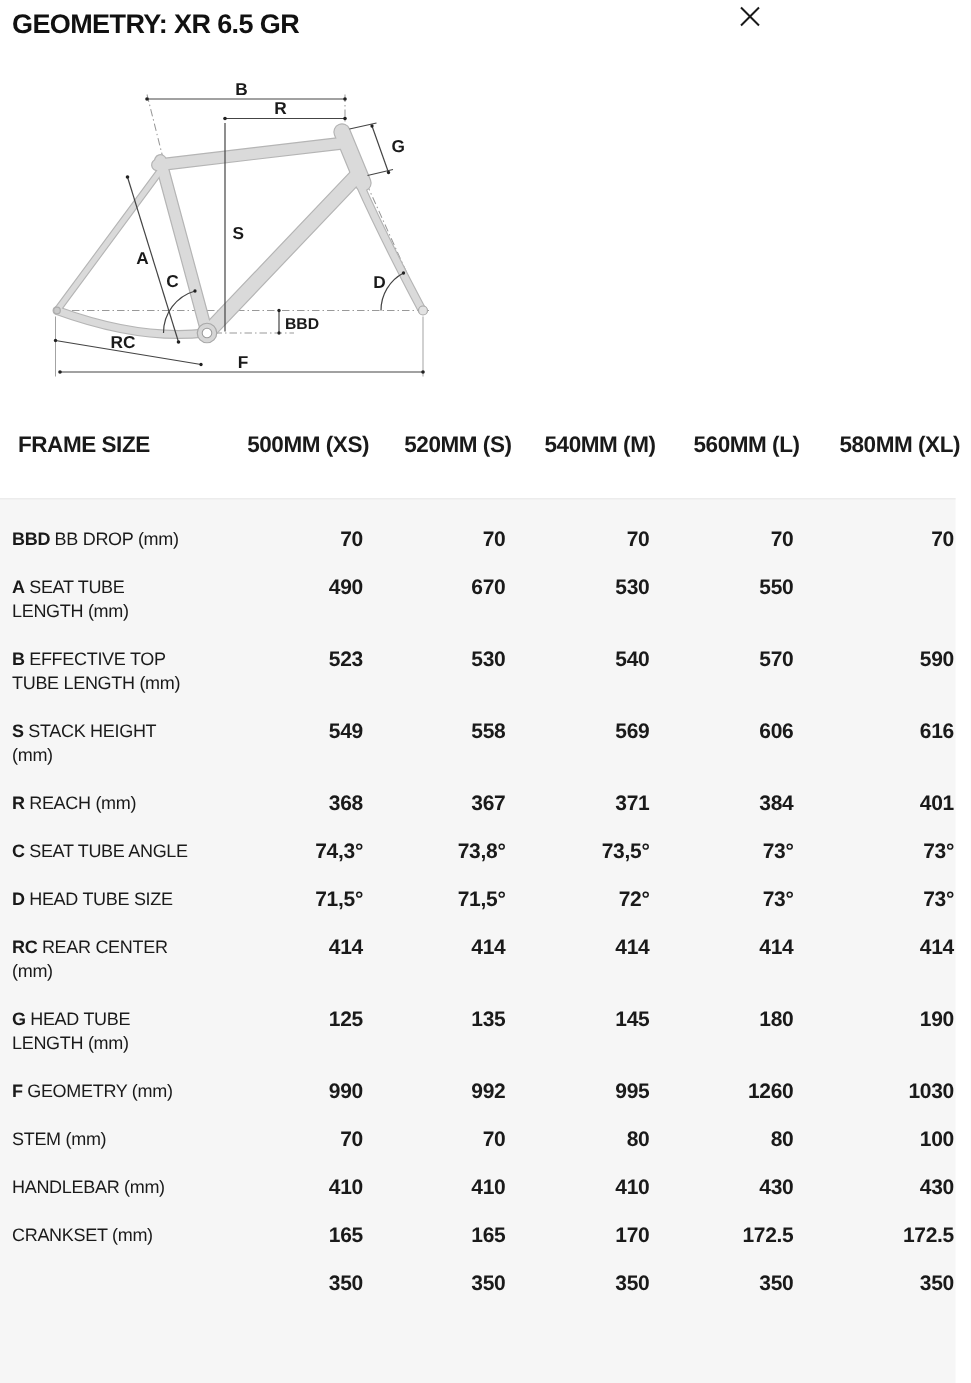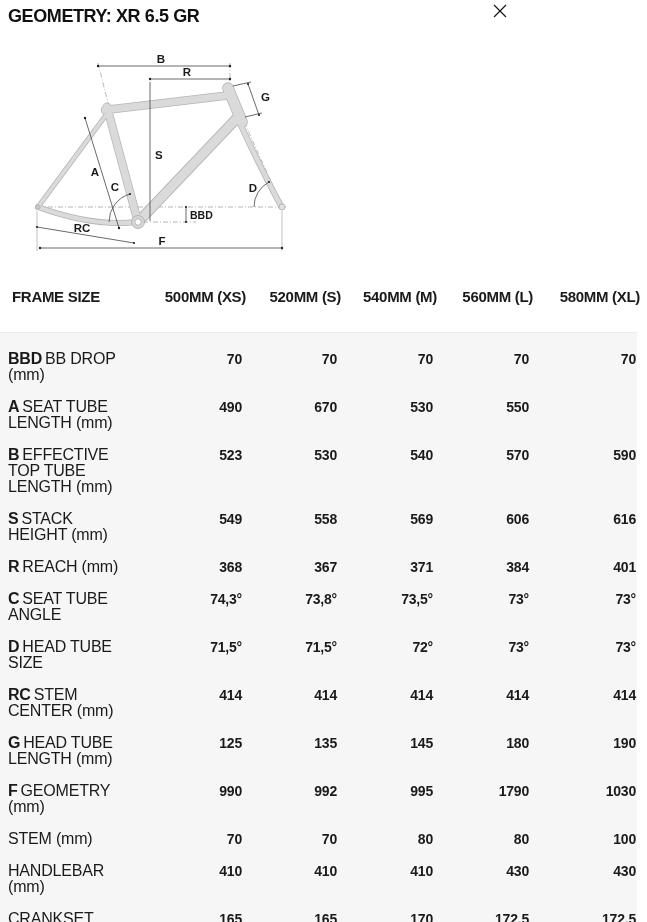--- a/index.html
+++ b/index.html
@@ -17,21 +17,21 @@
   .dim-text-sm { font-size:10.5px; }
 
   .table-wrap { position:absolute; left:0; top:276px; width:637px; }
   .grid { display:grid; grid-template-columns:138px 96px 95px 96px 96px 107px; }
   .thead { padding:4px 0 0 12px; width:637px; }
   .thead .cell { font-size:15px; font-weight:bold; letter-spacing:-0.3px; line-height:18px; }
   .tbody { margin-top:18px; background:#f6f6f6; border-top:1px solid #ececec;
     padding:10px 0 40px 0; width:637px; min-height:606px; }
   .row { padding:0 0 0 8px; }
   .cell { padding:8px 0; line-height:16px; }
-  .label-cell { font-size:16px; letter-spacing:-0.2px; padding-right:20px; color:#1a1a1a; }
+  .label-cell { font-size:12px; letter-spacing:-0.2px; padding-right:20px; color:#1a1a1a; }
   .label-cell .code { font-weight:bold; }
   .label-cell .code:not(:empty) { margin-right:3px; }
   .num { text-align:right; }
   .val { font-size:14px; font-weight:bold; letter-spacing:-0.2px; }
 </style>
 </head>
 <body>
 
 <div class="page">
 
@@ -187,41 +187,41 @@
         </div>
         <div class="row grid">
           <div class="cell label-cell"><b class="code">D</b><span>HEAD TUBE SIZE</span></div>
           <div class="cell num val">71,5°</div>
           <div class="cell num val">71,5°</div>
           <div class="cell num val">72°</div>
           <div class="cell num val">73°</div>
           <div class="cell num val">73°</div>
         </div>
         <div class="row grid">
-          <div class="cell label-cell"><b class="code">RC</b><span>STEM CENTER (mm)</span></div>
+          <div class="cell label-cell"><b class="code">RC</b><span>REAR CENTER (mm)</span></div>
           <div class="cell num val">414</div>
           <div class="cell num val">414</div>
           <div class="cell num val">414</div>
           <div class="cell num val">414</div>
           <div class="cell num val">414</div>
         </div>
         <div class="row grid">
           <div class="cell label-cell"><b class="code">G</b><span>HEAD TUBE LENGTH (mm)</span></div>
           <div class="cell num val">125</div>
           <div class="cell num val">135</div>
           <div class="cell num val">145</div>
           <div class="cell num val">180</div>
           <div class="cell num val">190</div>
         </div>
         <div class="row grid">
           <div class="cell label-cell"><b class="code">F</b><span>GEOMETRY (mm)</span></div>
           <div class="cell num val">990</div>
           <div class="cell num val">992</div>
           <div class="cell num val">995</div>
-          <div class="cell num val">1790</div>
+          <div class="cell num val">1260</div>
           <div class="cell num val">1030</div>
         </div>
         <div class="row grid">
           <div class="cell label-cell"><b class="code"></b><span>STEM (mm)</span></div>
           <div class="cell num val">70</div>
           <div class="cell num val">70</div>
           <div class="cell num val">80</div>
           <div class="cell num val">80</div>
           <div class="cell num val">100</div>
         </div>

